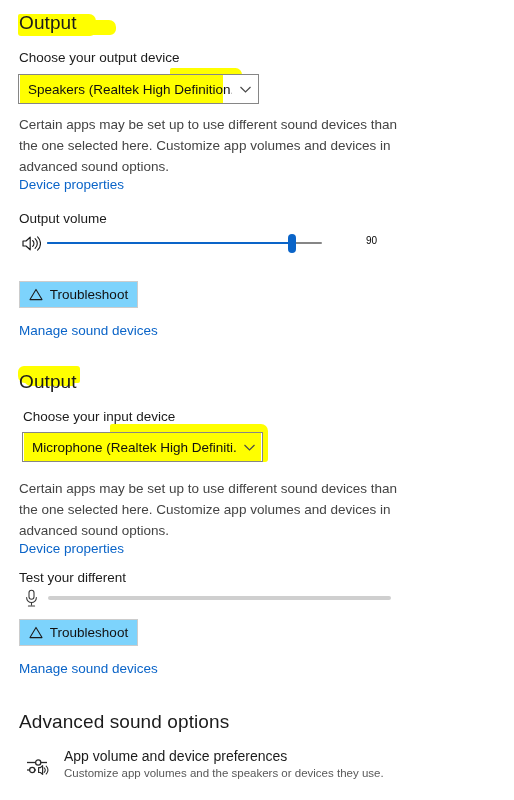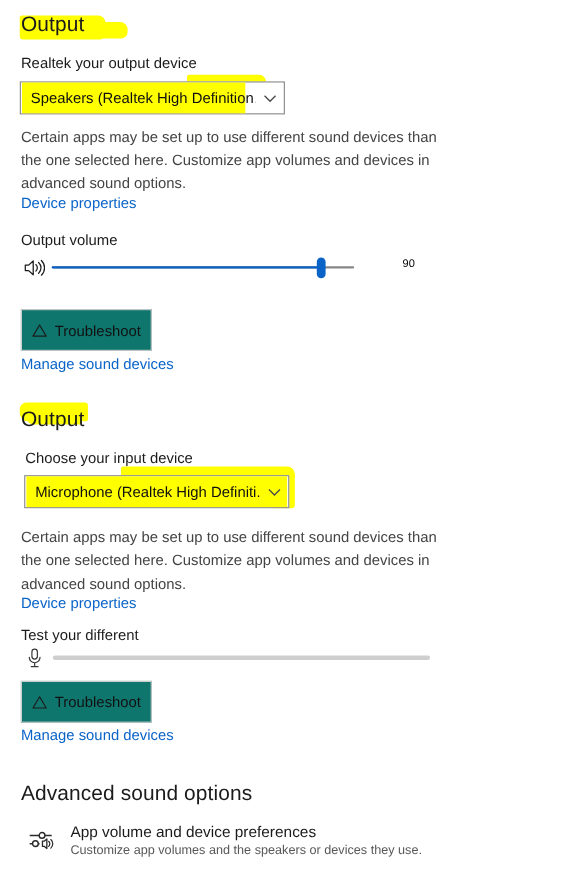--- a/index.html
+++ b/index.html
@@ -147,39 +147,39 @@
   .meter-track {
     position: absolute;
     height: 4px;
     background: #cfcfcf;
     border-radius: 2px;
   }
 
   
   .btn {
     position: absolute;
-    height: 38px;
-    background: #0f766e;
+    height: 27px;
+    background: #7dd3fc;
     border: 1px solid #cccccc;
     box-sizing: border-box;
     display: flex;
     align-items: center;
     justify-content: center;
     gap: 7px;
     font-size: 13.5px;
     color: #111111;
     cursor: pointer;
     padding: 0 11px;
   }
 
   
   .adv-row {
     position: absolute;
     display: flex;
-    align-items: center;
+    align-items: flex-end;
     gap: 12px;
     cursor: pointer;
   }
   .adv-title {
     font-size: 14px;
     color: #1b1b1b;
     line-height: 17px;
     white-space: nowrap;
   }
   .adv-sub {
@@ -194,21 +194,21 @@
 </head>
 <body>
 
 <div class="page">
 
   <div class="hl hl-soft-r" style="left:18px; top:14px; width:78px; height:22px;"></div>
   <div class="hl hl-soft-r" style="left:70px; top:20px; width:46px; height:15px;"></div>
 
   <div class="section-heading" style="left:19px; top:12px;">Output</div>
 
-  <div class="label" style="left:19px; top:50px;">Realtek your output device</div>
+  <div class="label" style="left:19px; top:50px;">Choose your output device</div>
 
   <div class="hl hl-soft-r" style="left:170px; top:68px; width:72px; height:12px;"></div>
 
   <div class="combo" style="left:18px; top:74px; width:241px;">
     <div class="combo-fill" style="left:1px; width:203px;"></div>
     <span class="combo-text">Speakers (Realtek High Definition...</span>
     <span class="combo-chevron">
       <svg class="icon" width="13" height="13" viewBox="0 0 13 13" aria-hidden="true">
         <path d="M1.5 4 L6.5 9 L11.5 4" fill="none" stroke="#4a4a4a" stroke-width="1.2"></path>
       </svg>

